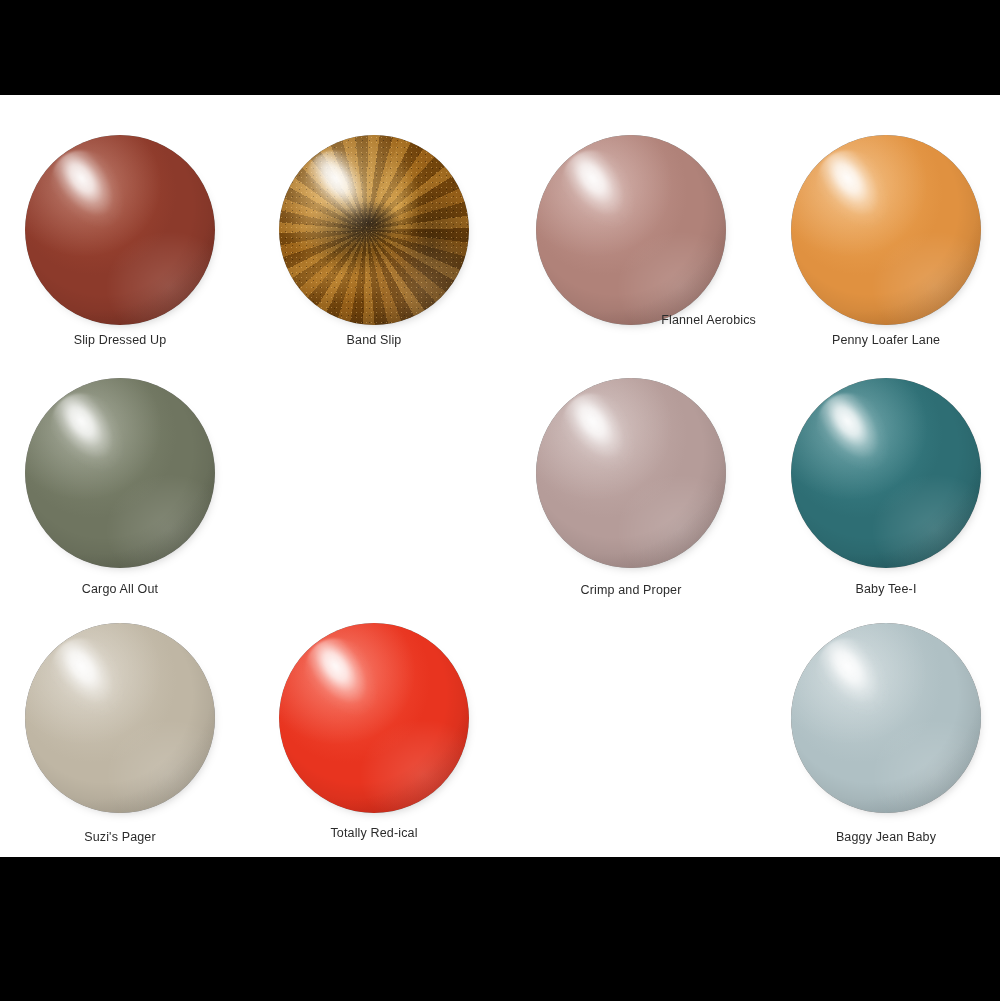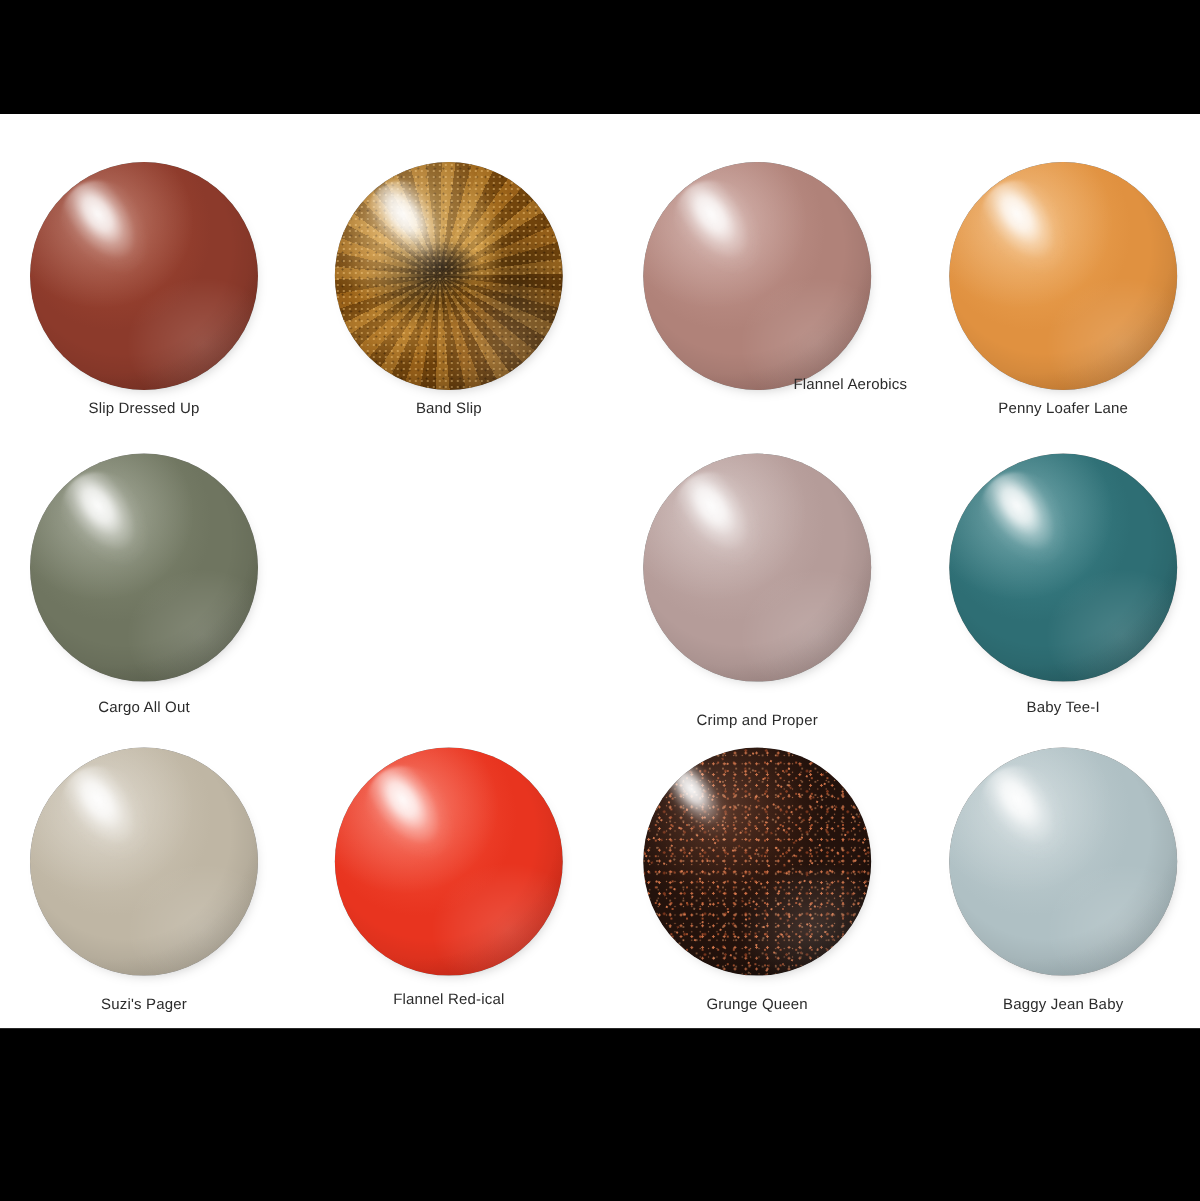--- a/index.html
+++ b/index.html
@@ -303,21 +303,21 @@
           <div class="swatch-disc-wrap">
             <div class="swatch-shadow"></div>
             <div class="swatch-disc">
               <div class="disc-base" style="background: radial-gradient(circle at 36% 30%, rgb(198, 175, 172) 0%, rgb(181, 156, 153) 46%, rgb(181, 156, 153) 66%, rgb(149, 123, 120) 100%);"></div>
               <div class="disc-sheen"></div>
               <div class="disc-bounce"></div>
               <div class="disc-rim"></div>
               <div class="disc-specular"></div>
             </div>
           </div>
-          <div class="swatch-label" style="top: 215px;">Crimp and Proper</div>
+          <div class="swatch-label" style="top: 205px;">Crimp and Proper</div>
         </div>
         <div class="swatch-cell" style="left: 761px; top: 283px;">
           <div class="swatch-disc-wrap">
             <div class="swatch-shadow"></div>
             <div class="swatch-disc">
               <div class="disc-base" style="background: radial-gradient(circle at 36% 30%, rgb(62, 134, 140) 0%, rgb(46, 110, 116) 46%, rgb(46, 110, 116) 66%, rgb(29, 80, 86) 100%);"></div>
               <div class="disc-sheen"></div>
               <div class="disc-bounce"></div>
               <div class="disc-rim"></div>
               <div class="disc-specular"></div>
@@ -342,36 +342,21 @@
           <div class="swatch-disc-wrap">
             <div class="swatch-shadow"></div>
             <div class="swatch-disc">
               <div class="disc-base" style="background: radial-gradient(circle at 36% 30%, rgb(245, 80, 58) 0%, rgb(232, 52, 31) 46%, rgb(232, 52, 31) 66%, rgb(190, 32, 18) 100%);"></div>
               <div class="disc-sheen"></div>
               <div class="disc-bounce"></div>
               <div class="disc-rim"></div>
               <div class="disc-specular"></div>
             </div>
           </div>
-          <div class="swatch-label" style="top: 203px;">Flannel Red-ical</div>
-        </div>
-        <div class="swatch-cell" style="left: 506px; top: 528px;">
-          <div class="swatch-disc-wrap">
-            <div class="swatch-shadow"></div>
-            <div class="swatch-disc finish-glitter">
-              <div class="disc-base" style="background: radial-gradient(circle at 36% 30%, rgb(74, 36, 21) 0%, rgb(35, 18, 12) 46%, rgb(35, 18, 12) 66%, rgb(13, 6, 4) 100%);"></div>
-              <div class="disc-texture"></div>
-              <div class="disc-texture2"></div>
-              <div class="disc-sheen"></div>
-              <div class="disc-bounce"></div>
-              <div class="disc-rim"></div>
-              <div class="disc-specular"></div>
-            </div>
-          </div>
-          <div class="swatch-label" style="top: 207px;">Grunge Queen</div>
+          <div class="swatch-label" style="top: 203px;">Totally Red-ical</div>
         </div>
         <div class="swatch-cell" style="left: 761px; top: 528px;">
           <div class="swatch-disc-wrap">
             <div class="swatch-shadow"></div>
             <div class="swatch-disc">
               <div class="disc-base" style="background: radial-gradient(circle at 36% 30%, rgb(194, 208, 211) 0%, rgb(175, 192, 196) 46%, rgb(175, 192, 196) 66%, rgb(144, 163, 168) 100%);"></div>
               <div class="disc-sheen"></div>
               <div class="disc-bounce"></div>
               <div class="disc-rim"></div>
               <div class="disc-specular"></div>

